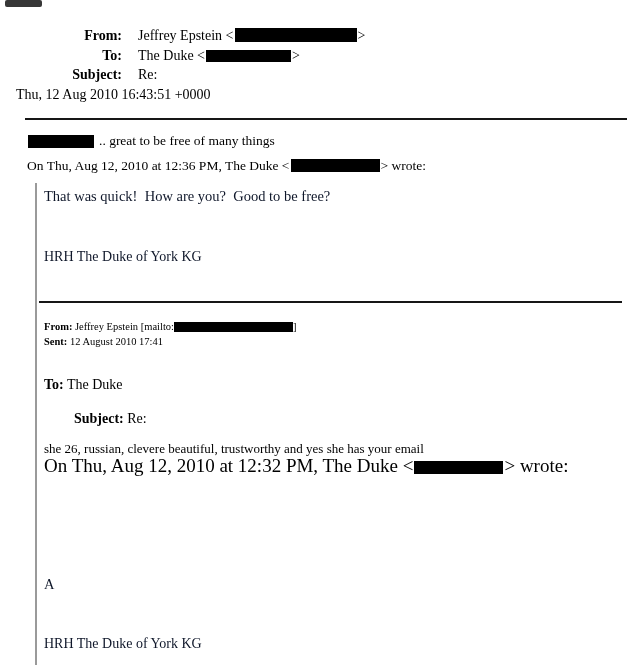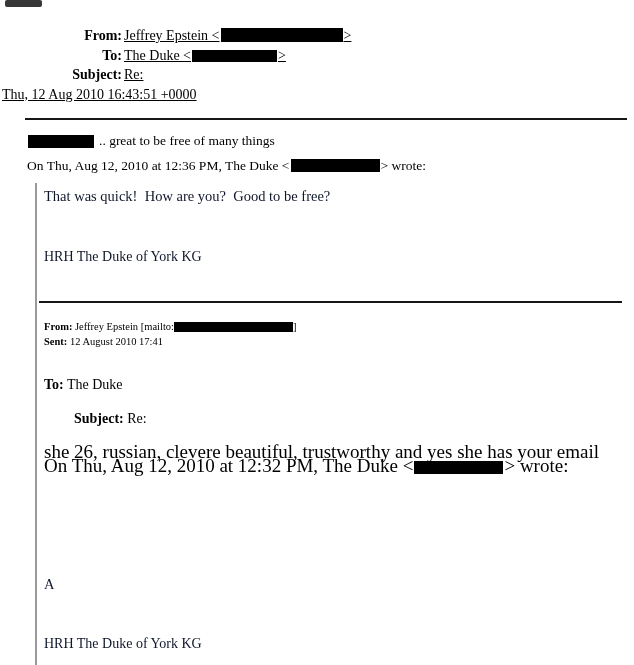--- a/index.html
+++ b/index.html
@@ -18,21 +18,21 @@
   
   .corner-mark {
     position: absolute; left: 5px; top: 0; width: 37px; height: 7px;
     background: #000; opacity: .78; filter: blur(.7px); border-radius: 2px;
   }
 
   
   .hdr { position: absolute; left: 0; top: 26px; width: 634px; }
   .hrow { display: flex; font-size: 14px; line-height: 19.6px; }
   .hlabel { width: 122px; text-align: right; font-weight: bold; flex: 0 0 auto; }
-  .hval { margin-left: 2px; text-decoration: underline; }
+  .hval { margin-left: 16px; }
 
   
   .bar { display: inline-block; background: #000; }
   .bar-from   { width: 122px; height: 14px; vertical-align: -2px; margin: 0 1px; }
   .bar-to     { width: 85px;  height: 12px; vertical-align: -2px; margin: 0 1px; }
   .bar-great  { width: 66px;  height: 13px; vertical-align: -3px; }
   .bar-attr   { width: 89px;  height: 13px; vertical-align: -2px; margin: 0 1px; }
   .bar-mailto { width: 119px; height: 10px; vertical-align: -2px; }
 
   .hr1 {
@@ -57,21 +57,21 @@
   .msg1 { top: 5px;  font-size: 14.5px; }
   .sig1 { top: 66px; font-size: 14px; }
   .hr2 {
     position: absolute; left: 2px; top: 118px; width: 583px; height: 2px;
     background: #161616;
   }
   .inner-from    { top: 138px; font-size: 10.5px; }
   .inner-sent    { top: 153px; font-size: 10.5px; }
   .inner-to      { top: 194px; font-size: 14px; }
   .inner-subject { top: 228px; font-size: 14px; margin-left: 30px; }
-  .body-line     { top: 258px; font-size: 19px; }
+  .body-line     { top: 258px; font-size: 13px; }
   .attr2         { top: 272px; font-size: 19px; }
   .msg2          { top: 314px; font-size: 14.5px; line-height: 19px; }
   .initial       { top: 393px; font-size: 14.5px; }
   .sig2          { top: 453px; font-size: 14px; }
 </style>
 </head>
 <body>
 
 <div class="page">
 

